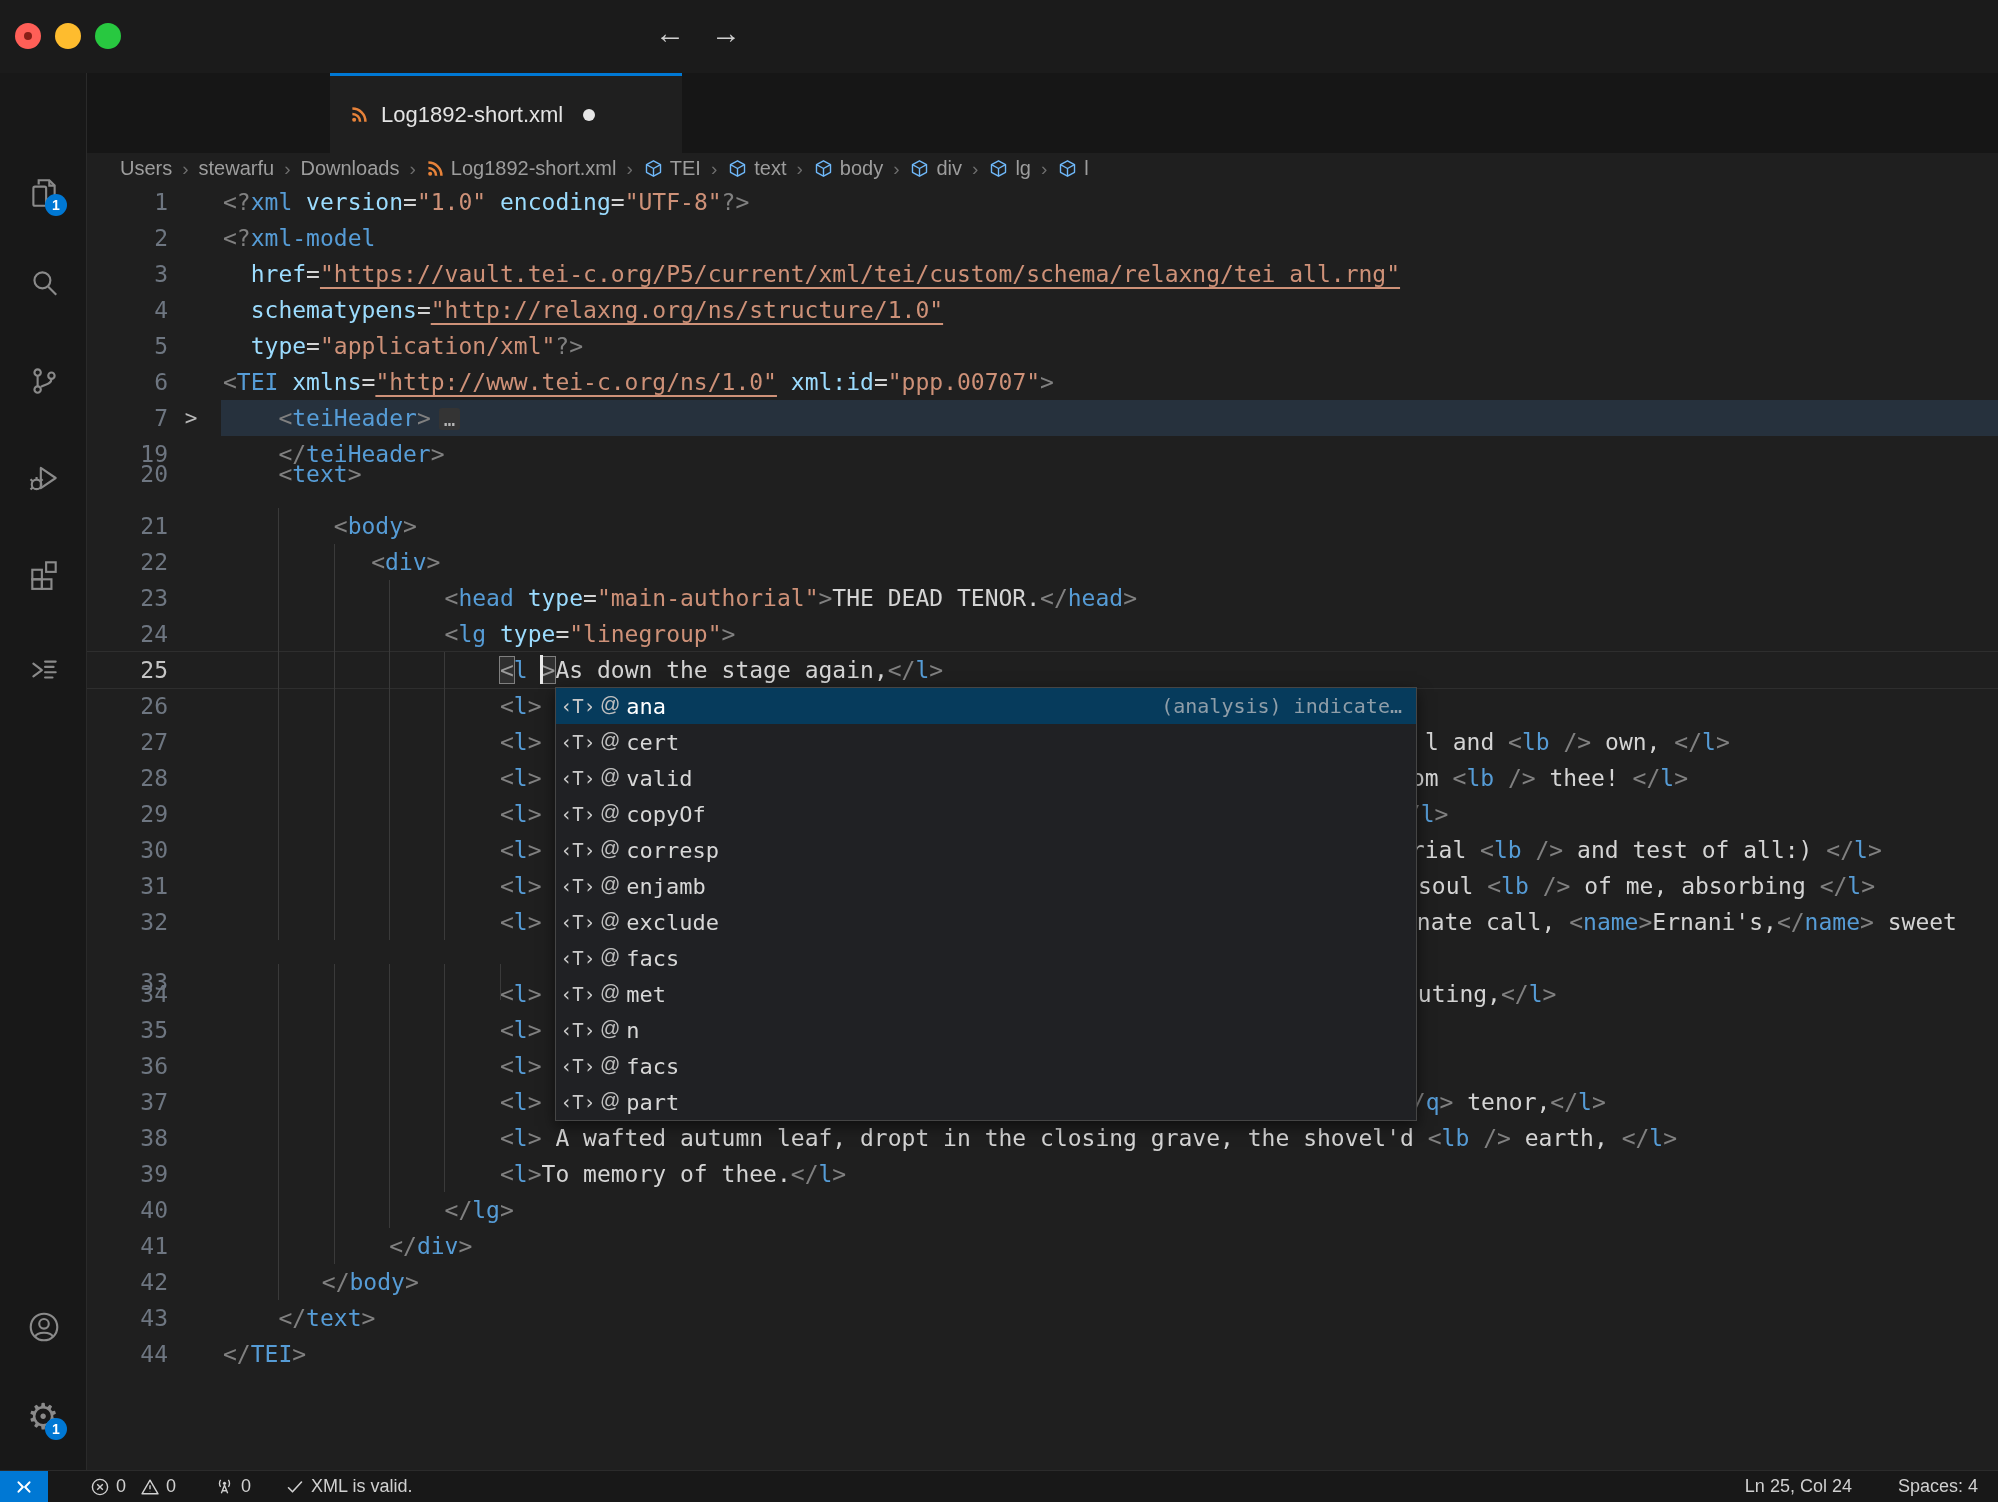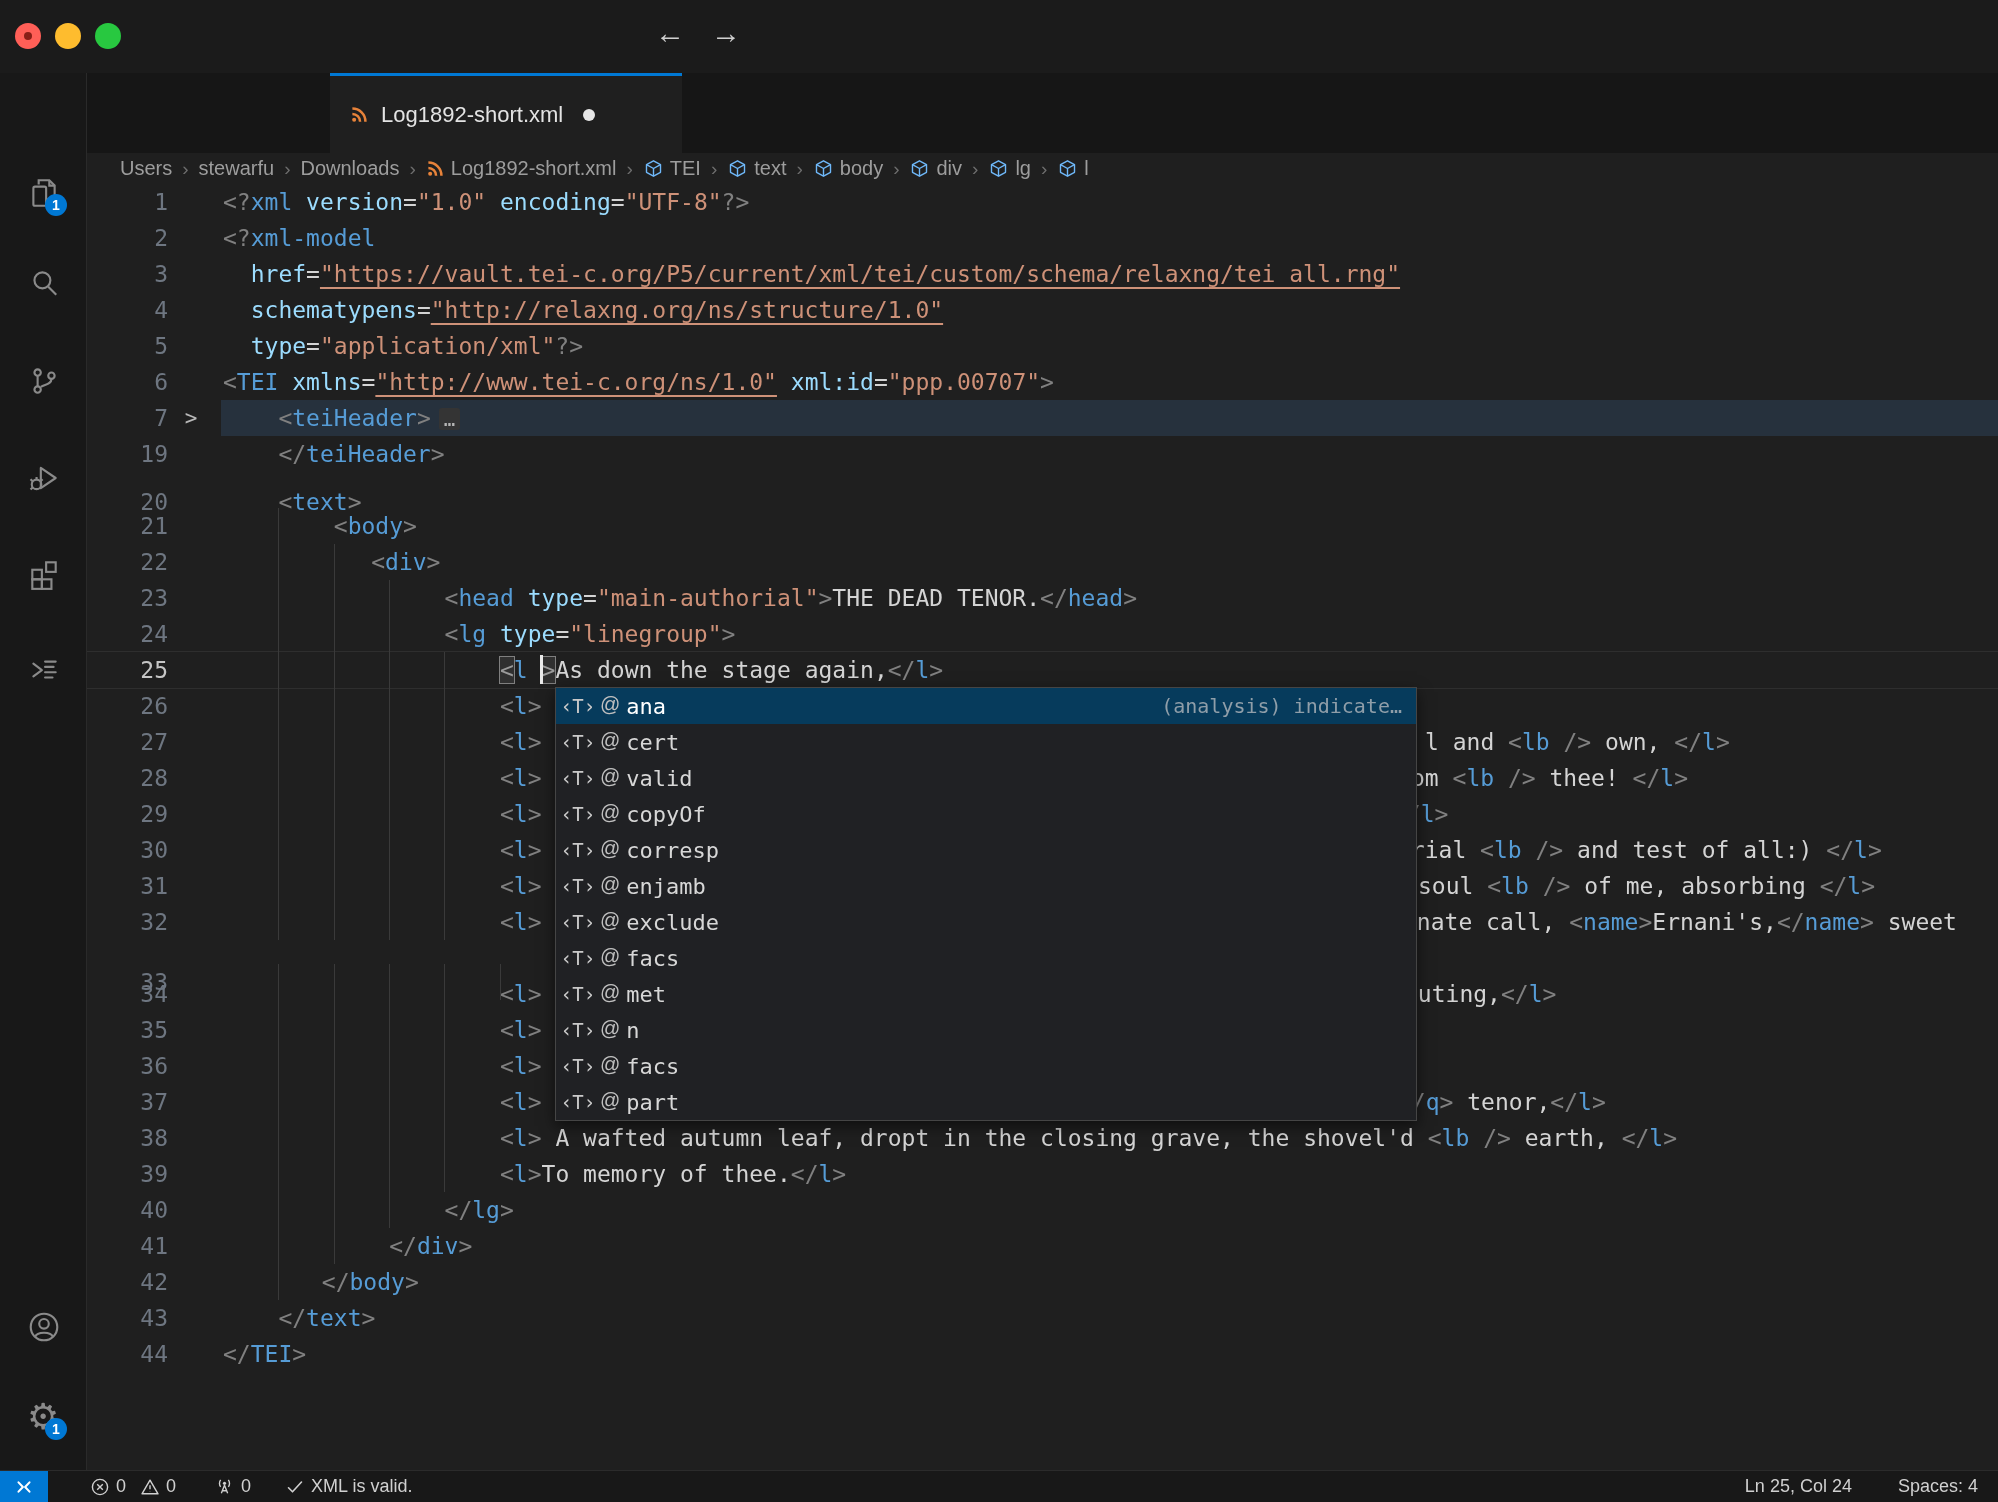--- a/index.html
+++ b/index.html
@@ -192,21 +192,21 @@
 <div id="active-line-frame"></div>
 <div id="rows">
     <div class="row" style="top: 184px;"><span class="gnum">1</span><span class="code" style="left: 223px;"><span class="tk-p">&lt;?</span><span class="tk-t">xml</span><span class="tk-x"> </span><span class="tk-a">version</span><span class="tk-x">=</span><span class="tk-s">"1.0"</span><span class="tk-x"> </span><span class="tk-a">encoding</span><span class="tk-x">=</span><span class="tk-s">"UTF-8"</span><span class="tk-p">?&gt;</span></span></div>
     <div class="row" style="top: 220px;"><span class="gnum">2</span><span class="code" style="left: 223px;"><span class="tk-p">&lt;?</span><span class="tk-t">xml-model</span></span></div>
     <div class="row" style="top: 256px;"><span class="gnum">3</span><span class="code" style="left: 223px;"><span class="tk-x">  </span><span class="tk-a">href</span><span class="tk-x">=</span><span class="tk-u">"https://vault.tei-c.org/P5/current/xml/tei/custom/schema/relaxng/tei_all.rng"</span></span></div>
     <div class="row" style="top: 292px;"><span class="gnum">4</span><span class="code" style="left: 223px;"><span class="tk-x">  </span><span class="tk-a">schematypens</span><span class="tk-x">=</span><span class="tk-u">"http://relaxng.org/ns/structure/1.0"</span></span></div>
     <div class="row" style="top: 328px;"><span class="gnum">5</span><span class="code" style="left: 223px;"><span class="tk-x">  </span><span class="tk-a">type</span><span class="tk-x">=</span><span class="tk-s">"application/xml"</span><span class="tk-p">?&gt;</span></span></div>
     <div class="row" style="top: 364px;"><span class="gnum">6</span><span class="code" style="left: 223px;"><span class="tk-p">&lt;</span><span class="tk-t">TEI</span><span class="tk-x"> </span><span class="tk-a">xmlns</span><span class="tk-x">=</span><span class="tk-u">"http://www.tei-c.org/ns/1.0"</span><span class="tk-x"> </span><span class="tk-a">xml:id</span><span class="tk-x">=</span><span class="tk-s">"ppp.00707"</span><span class="tk-p">&gt;</span></span></div>
     <div class="row" style="top: 400px;"><span class="gnum">7</span><span class="fold-chevron">&gt;</span><span class="code" style="left: 223px;"><span class="tk-x">    </span><span class="tk-p">&lt;</span><span class="tk-t">teiHeader</span><span class="tk-p">&gt;</span><span class="tk-fold">…</span></span></div>
     <div class="row" style="top: 436px;"><span class="gnum">19</span><span class="code" style="left: 223px;"><span class="tk-x">    </span><span class="tk-p">&lt;/</span><span class="tk-t">teiHeader</span><span class="tk-p">&gt;</span></span></div>
-    <div class="row" style="top: 484px;"><span class="gnum">20</span><span class="code" style="left: 223px;"><span class="tk-x">    </span><span class="tk-p">&lt;</span><span class="tk-t">text</span><span class="tk-p">&gt;</span></span></div>
+    <div class="row" style="top: 456px;"><span class="gnum">20</span><span class="code" style="left: 223px;"><span class="tk-x">    </span><span class="tk-p">&lt;</span><span class="tk-t">text</span><span class="tk-p">&gt;</span></span></div>
     <div class="row" style="top: 508px;"><span class="gnum">21</span><span class="guide" style="left: 278.372px;"></span><span class="code" style="left: 223px;"><span class="tk-x">        </span><span class="tk-p">&lt;</span><span class="tk-t">body</span><span class="tk-p">&gt;</span></span></div>
     <div class="row" style="top: 544px;"><span class="gnum">22</span><span class="guide" style="left: 278.372px;"></span><span class="guide" style="left: 333.744px;"></span><span class="code" style="left: 205px;"><span class="tk-x">            </span><span class="tk-p">&lt;</span><span class="tk-t">div</span><span class="tk-p">&gt;</span></span></div>
     <div class="row" style="top: 580px;"><span class="gnum">23</span><span class="guide" style="left: 278.372px;"></span><span class="guide" style="left: 333.744px;"></span><span class="guide" style="left: 389.116px;"></span><span class="code" style="left: 223px;"><span class="tk-x">                </span><span class="tk-p">&lt;</span><span class="tk-t">head</span><span class="tk-x"> </span><span class="tk-a">type</span><span class="tk-x">=</span><span class="tk-s">"main-authorial"</span><span class="tk-p">&gt;</span><span class="tk-x">THE DEAD TENOR.</span><span class="tk-p">&lt;/</span><span class="tk-t">head</span><span class="tk-p">&gt;</span></span></div>
     <div class="row" style="top: 616px;"><span class="gnum">24</span><span class="guide" style="left: 278.372px;"></span><span class="guide" style="left: 333.744px;"></span><span class="guide" style="left: 389.116px;"></span><span class="code" style="left: 223px;"><span class="tk-x">                </span><span class="tk-p">&lt;</span><span class="tk-t">lg</span><span class="tk-x"> </span><span class="tk-a">type</span><span class="tk-x">=</span><span class="tk-s">"linegroup"</span><span class="tk-p">&gt;</span></span></div>
     <div class="row" style="top: 652px;"><span class="gnum active">25</span><span class="guide" style="left: 278.372px;"></span><span class="guide" style="left: 333.744px;"></span><span class="guide" style="left: 389.116px;"></span><span class="guide" style="left: 444.488px;"></span><span class="code" style="left: 223px;"><span class="tk-x">                    </span><span class="tk-b">&lt;</span><span class="tk-t">l</span><span class="tk-x"> </span><span class="tk-b">&gt;</span><span class="tk-x">As down the stage again,</span><span class="tk-p">&lt;/</span><span class="tk-t">l</span><span class="tk-p">&gt;</span></span></div>
     <div class="row" style="top: 688px;"><span class="gnum">26</span><span class="guide" style="left: 278.372px;"></span><span class="guide" style="left: 333.744px;"></span><span class="guide" style="left: 389.116px;"></span><span class="guide" style="left: 444.488px;"></span><span class="code" style="left: 223px;"><span class="tk-x">                    </span><span class="tk-p">&lt;</span><span class="tk-t">l</span><span class="tk-p">&gt;</span></span></div>
     <div class="row" style="top: 724px;"><span class="gnum">27</span><span class="guide" style="left: 278.372px;"></span><span class="guide" style="left: 333.744px;"></span><span class="guide" style="left: 389.116px;"></span><span class="guide" style="left: 444.488px;"></span><span class="code" style="left: 223px;"><span class="tk-x">                    </span><span class="tk-p">&lt;</span><span class="tk-t">l</span><span class="tk-p">&gt;</span></span><span class="code" style="left: 1425px;"><span class="tk-x">l and </span><span class="tk-p">&lt;</span><span class="tk-t">lb</span><span class="tk-x"> </span><span class="tk-p">/&gt;</span><span class="tk-x"> own, </span><span class="tk-p">&lt;/</span><span class="tk-t">l</span><span class="tk-p">&gt;</span></span></div>
     <div class="row" style="top: 760px;"><span class="gnum">28</span><span class="guide" style="left: 278.372px;"></span><span class="guide" style="left: 333.744px;"></span><span class="guide" style="left: 389.116px;"></span><span class="guide" style="left: 444.488px;"></span><span class="code" style="left: 223px;"><span class="tk-x">                    </span><span class="tk-p">&lt;</span><span class="tk-t">l</span><span class="tk-p">&gt;</span></span><span class="code" style="left: 1411px;"><span class="tk-x">om </span><span class="tk-p">&lt;</span><span class="tk-t">lb</span><span class="tk-x"> </span><span class="tk-p">/&gt;</span><span class="tk-x"> thee! </span><span class="tk-p">&lt;/</span><span class="tk-t">l</span><span class="tk-p">&gt;</span></span></div>
     <div class="row" style="top: 796px;"><span class="gnum">29</span><span class="guide" style="left: 278.372px;"></span><span class="guide" style="left: 333.744px;"></span><span class="guide" style="left: 389.116px;"></span><span class="guide" style="left: 444.488px;"></span><span class="code" style="left: 223px;"><span class="tk-x">                    </span><span class="tk-p">&lt;</span><span class="tk-t">l</span><span class="tk-p">&gt;</span></span><span class="code" style="left: 1393px;"><span class="tk-p">&lt;/</span><span class="tk-t">l</span><span class="tk-p">&gt;</span></span></div>
     <div class="row" style="top: 832px;"><span class="gnum">30</span><span class="guide" style="left: 278.372px;"></span><span class="guide" style="left: 333.744px;"></span><span class="guide" style="left: 389.116px;"></span><span class="guide" style="left: 444.488px;"></span><span class="code" style="left: 223px;"><span class="tk-x">                    </span><span class="tk-p">&lt;</span><span class="tk-t">l</span><span class="tk-p">&gt;</span></span><span class="code" style="left: 1397px;"><span class="tk-x">trial </span><span class="tk-p">&lt;</span><span class="tk-t">lb</span><span class="tk-x"> </span><span class="tk-p">/&gt;</span><span class="tk-x"> and test of all:) </span><span class="tk-p">&lt;/</span><span class="tk-t">l</span><span class="tk-p">&gt;</span></span></div>

